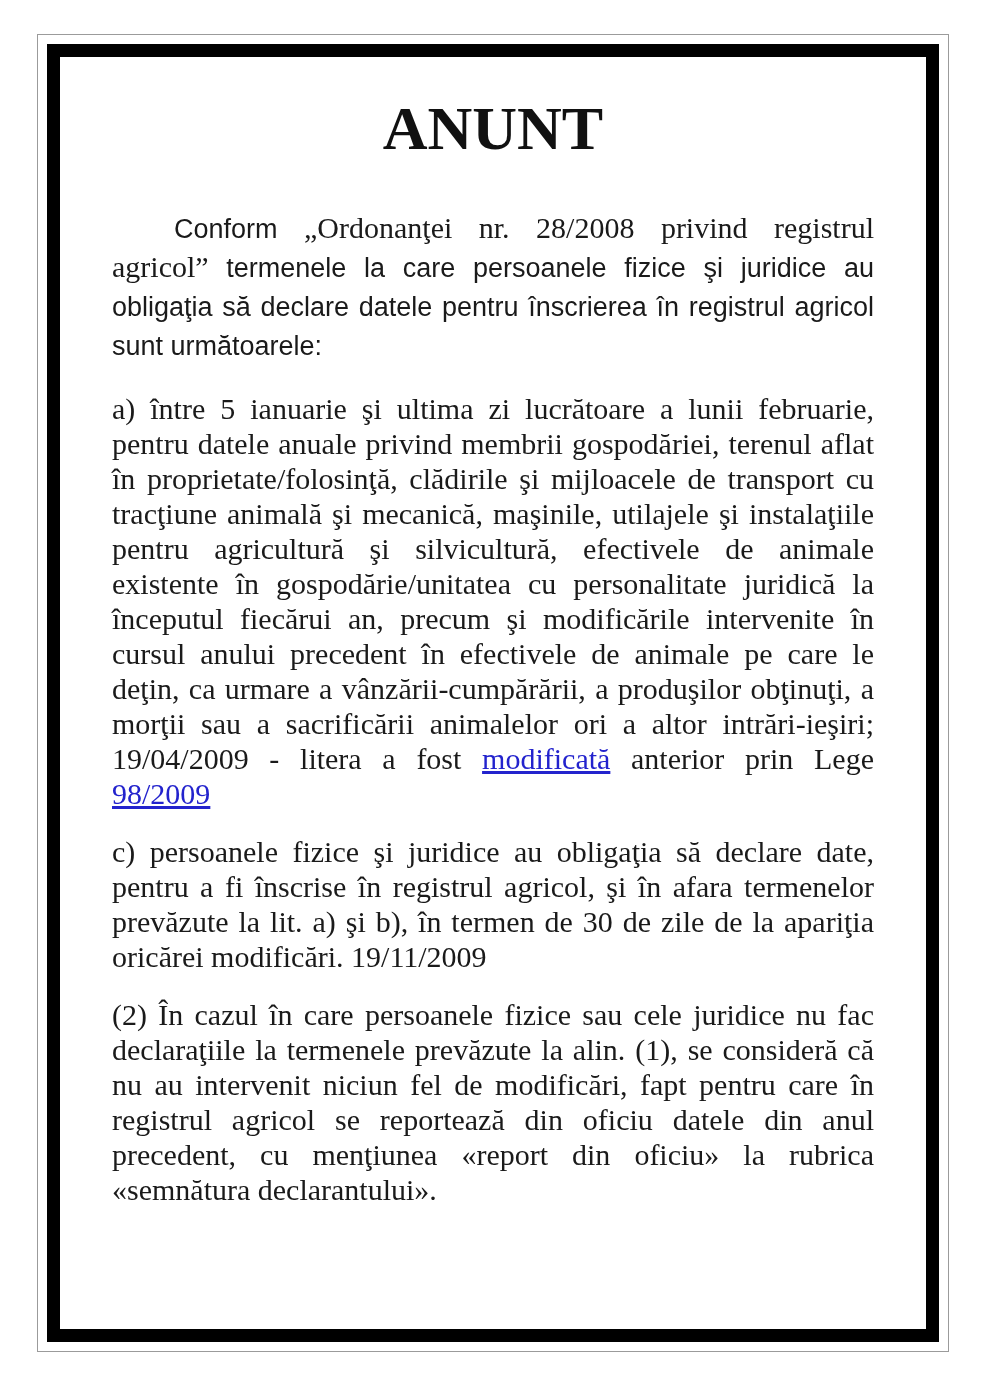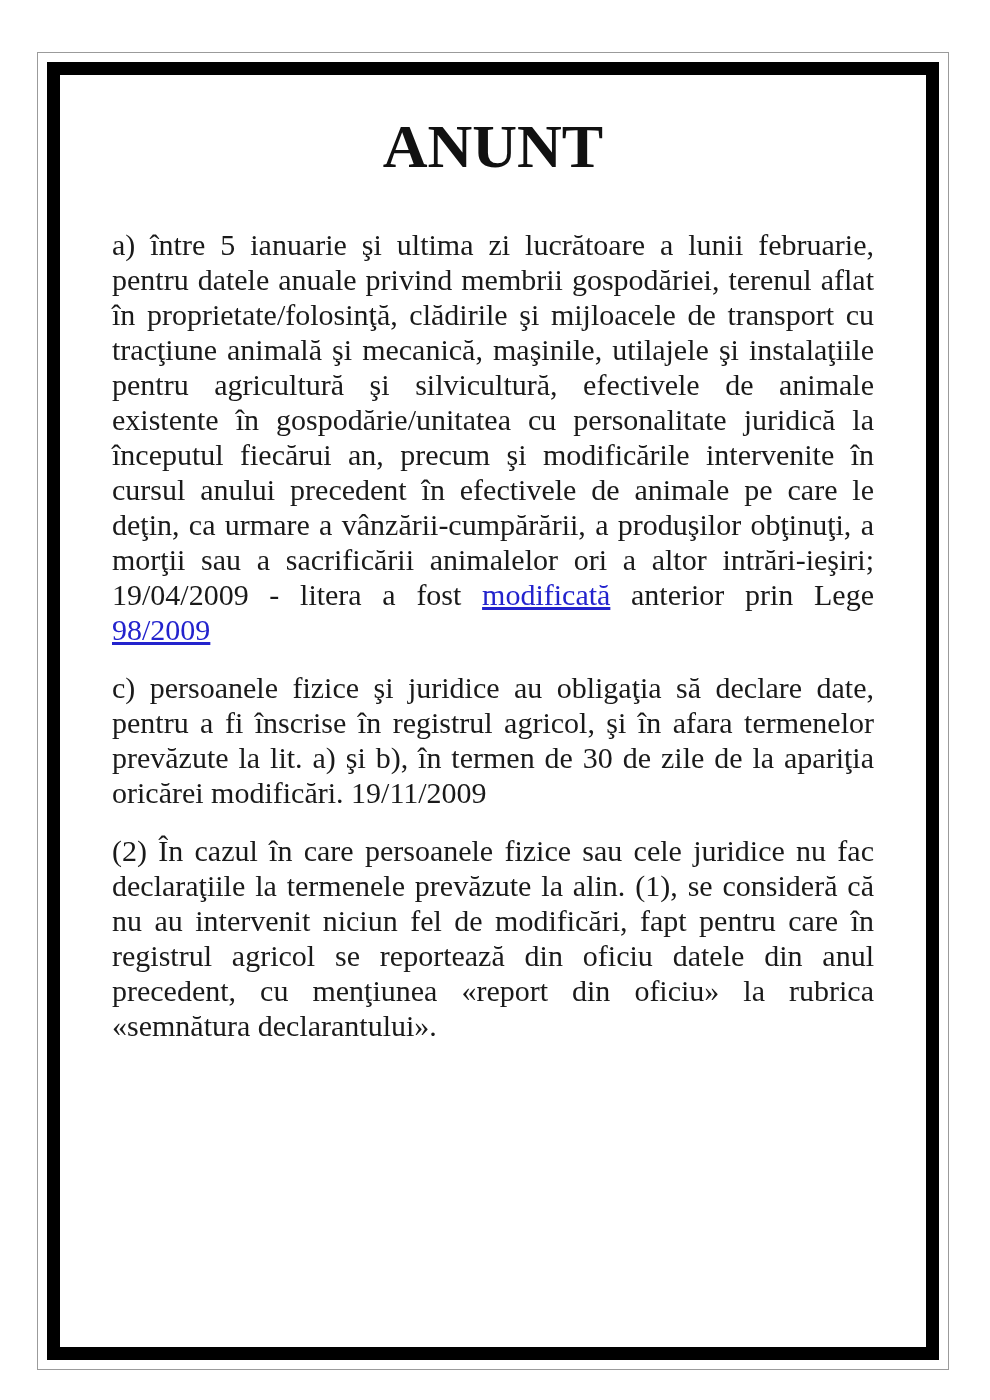--- a/index.html
+++ b/index.html
@@ -11,21 +11,21 @@
     width: 990px;
     height: 1400px;
     position: relative;
     font-family: "Liberation Serif", serif;
     color: #1a1a1a;
   }
   
   .outer-frame {
     position: absolute;
     left: 37px;
-    top: 52px;
+    top: 34px;
     width: 912px;
     height: 1318px;
     border: 1px solid #9b9b9b;
     background: #ffffff;
     box-sizing: border-box;
   }
   
   .black-frame {
     position: absolute;
     left: 9px;
@@ -81,19 +81,20 @@
   }
 </style>
 </head>
 <body>
 
 <div class="outer-frame">
   <div class="black-frame">
     <div class="content">
       <h1 class="doc-title">ANUNT</h1>
       <div id="doc-body">
+          <p class="para para-intro"><span class="seg-sans">Conform </span><span class="seg-serif">„Ordonanţei nr. 28/2008 privind registrul agricol” </span><span class="seg-sans">termenele la care persoanele fizice şi juridice au obligaţia să declare datele pentru înscrierea în registrul agricol sunt următoarele:</span></p>
           <p class="para"><span class="seg-normal">a) între </span><span class="seg-bold">5 ianuarie şi ultima zi lucrătoare a lunii februarie</span><span class="seg-normal">, pentru datele anuale privind membrii gospodăriei, terenul aflat în proprietate/folosinţă, clădirile şi mijloacele de transport cu tracţiune animală şi mecanică, maşinile, utilajele şi instalaţiile pentru agricultură şi silvicultură, efectivele de animale existente în gospodărie/unitatea cu personalitate juridică la începutul fiecărui an, precum şi modificările intervenite în cursul anului precedent în efectivele de animale pe care le deţin, ca urmare a vânzării-cumpărării, a produşilor obţinuţi, a morţii sau a sacrificării animalelor ori a altor intrări-ieşiri; 19/04/2009 - litera a fost </span><a class="seg-link" href="#">modificată</a><span class="seg-normal"> anterior prin Lege </span><a class="seg-link" href="#">98/2009</a></p>
           <p class="para"><span class="seg-normal">c) persoanele fizice şi juridice au obligaţia să declare date, pentru a fi înscrise în registrul agricol, şi în afara termenelor prevăzute la lit. a) şi b), în termen de </span><span class="seg-bold">30 de zile de la apariţia oricărei modificări</span><span class="seg-normal">. 19/11/2009</span></p>
           <p class="para"><span class="seg-normal">(2) În cazul în care persoanele fizice sau cele juridice </span><span class="seg-bold">nu fac declaraţiile</span><span class="seg-normal"> la termenele prevăzute la alin. (1), se consideră că nu au intervenit niciun fel de modificări, fapt pentru care în registrul agricol se reportează din oficiu datele din anul precedent, cu menţiunea </span><span class="seg-bold">«report din oficiu»</span><span class="seg-normal"> la rubrica «semnătura declarantului».</span></p>
         </div>
     </div>
   </div>
 </div>
 
 </body></html>

